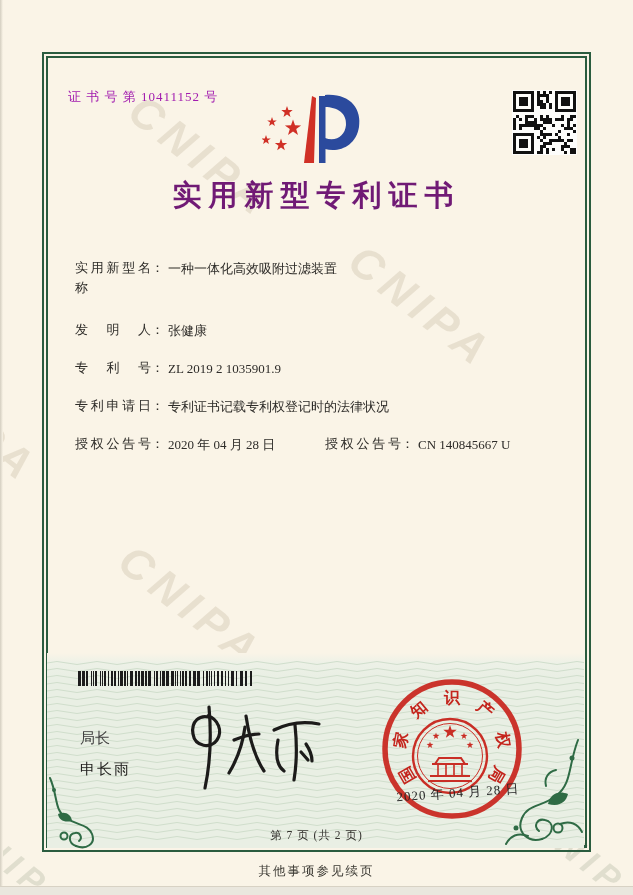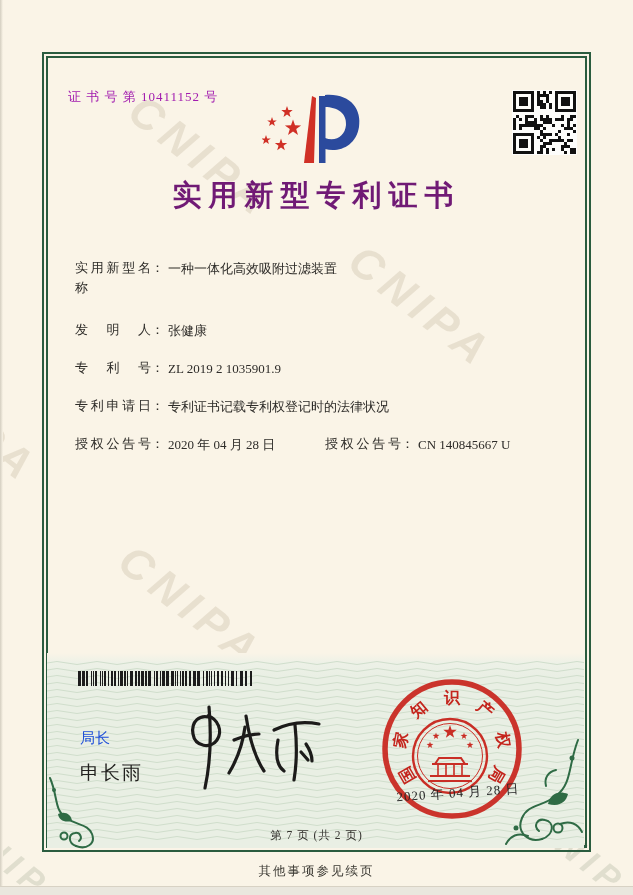--- a/index.html
+++ b/index.html
@@ -47,22 +47,22 @@
     line-height:21px;}
   .grant-row{position:relative;height:20px;}
   .grant-no-group{position:absolute;left:250px;top:0;white-space:nowrap;}
   .grant-no-group .flabel{width:76px;}
 
   .paras{position:absolute;left:75px;top:520px;width:462px;font-size:13px;
     line-height:22px;color:#3a3832;}
   .paras p{margin:0;text-indent:2em;}
 
   .barcode{position:absolute;left:78px;top:671px;}
-  .director-title{position:absolute;left:80px;top:729px;font-size:15px;color:#1d4ed8;}
-  .director-name{position:absolute;left:80px;top:760px;font-size:19px;color:#22211f;
+  .director-title{position:absolute;left:80px;top:729px;font-size:15px;color:#404040;}
+  .director-name{position:absolute;left:80px;top:760px;font-size:15px;color:#22211f;
     letter-spacing:2px;}
   .signature{position:absolute;left:182px;top:700px;}
 
   .seal{position:absolute;left:377px;top:672px;}
   .seal-date{position:absolute;left:394px;top:784px;width:128px;text-align:center;
     font-size:13px;color:#262626;letter-spacing:1px;transform:rotate(-4deg);}
 
   .page-num{position:absolute;left:0;top:828px;width:100%;text-align:center;
     font-size:11.5px;color:#34322e;letter-spacing:1px;}
   .footer-note{position:absolute;left:0;top:863px;width:100%;text-align:center;

